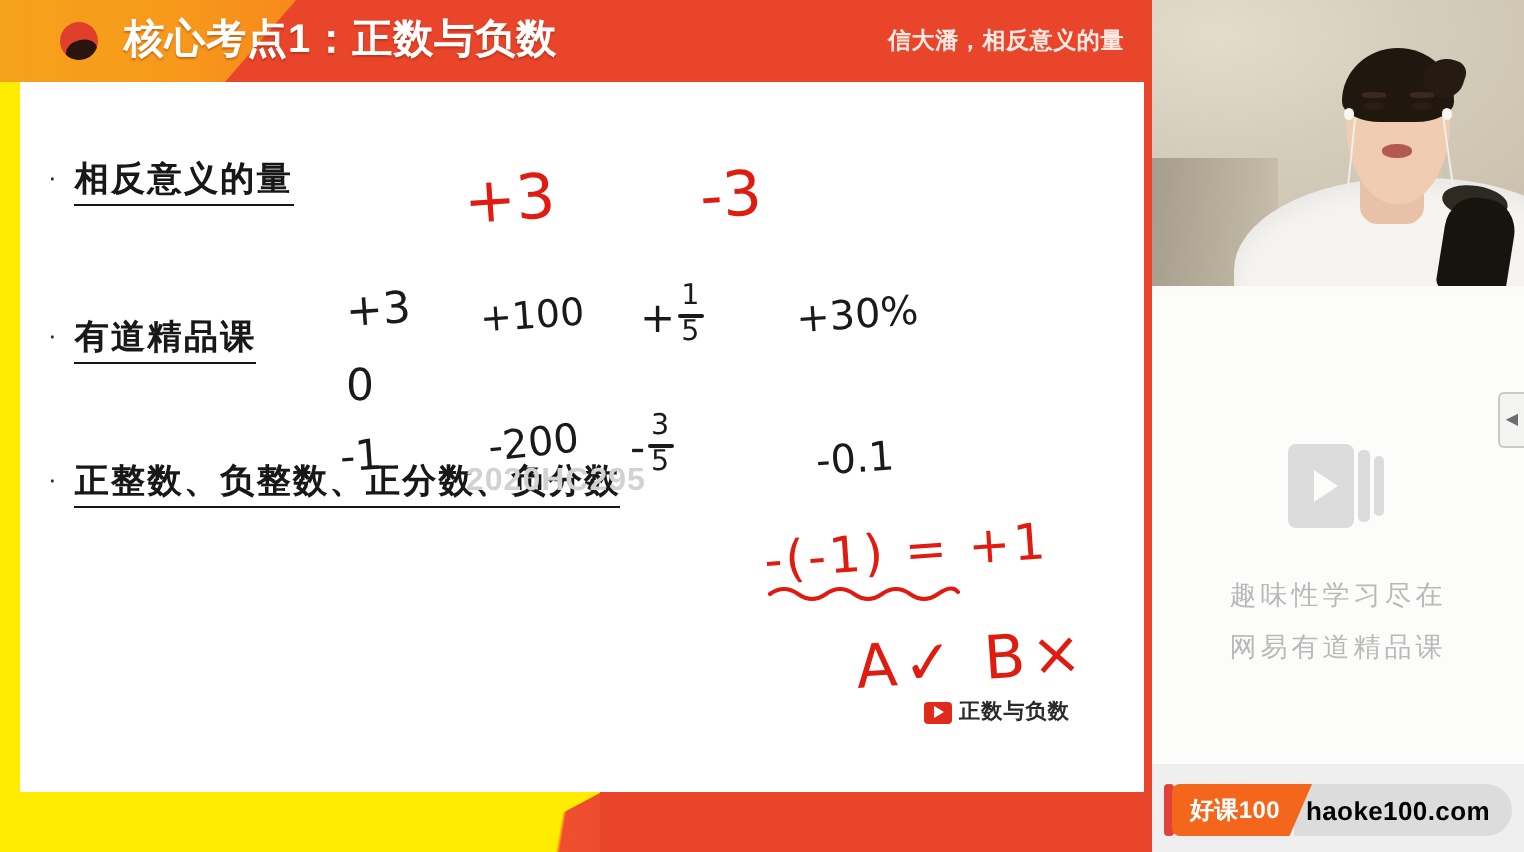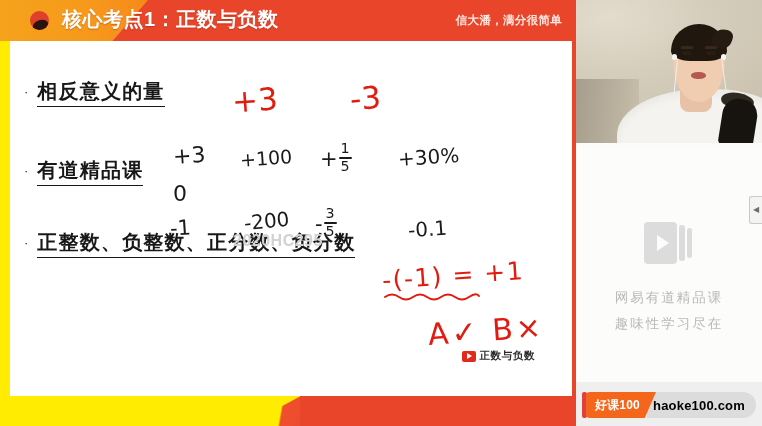--- a/index.html
+++ b/index.html
@@ -119,21 +119,21 @@
     gap: 9px;
     white-space: nowrap;
   }
   .bullet-dot {
     font-size: 13px;
     color: #1b1b1b;
     line-height: 1;
     transform: translateY(-2px);
   }
   .bullet-text {
-    font-size: 20px;
+    font-size: 17px;
     font-weight: bold;
     color: #181818;
     letter-spacing: 1.2px;
   }
   .bullet-text.underlined {
     border-bottom: 1.6px solid #181818;
     padding-bottom: 1px;
   }
   #bullet-1 { left: 14px; top: 37px; }
   #bullet-2 { left: 14px; top: 116px; }
@@ -476,21 +476,21 @@
 
     <div class="frame-yellow-left"></div>
     <div class="frame-yellow-bottom"></div>
     <div class="frame-bottom-slant"></div>
     <div class="frame-red-bottom"></div>
 
     <div class="header-bar">
       <div class="header-orange-wedge"></div>
       <div class="brand-logo"></div>
       <div class="header-title">核心考点1：正数与负数</div>
-      <div class="header-tagline">信大潘，满分很简单</div>
+      <div class="header-tagline">信大潘，相反意义的量</div>
     </div>
 
     <div class="slide-body">
 
       <div class="bullet-row" id="bullet-1">
         <span class="bullet-dot">·</span>
         <span class="bullet-text underlined">相反意义的量</span>
       </div>
 
       <div class="bullet-row" id="bullet-2">
@@ -581,22 +581,22 @@
     </div>
 
     <div class="promo-tile">
       <svg class="promo-icon" viewBox="0 0 52 48">
         <rect x="1" y="3" width="33" height="42" rx="4" fill="#dcdcdc"></rect>
         <rect x="36" y="6" width="6" height="36" rx="2.5" fill="#dcdcdc"></rect>
         <rect x="44" y="9" width="5" height="30" rx="2.5" fill="#dcdcdc"></rect>
         <path d="M14 16 L26 24 L14 32 Z" fill="#fcfcfb"></path>
       </svg>
       <div class="promo-text">
+        <div>趣味性学习尽在</div>
         <div>网易有道精品课</div>
-        <div>趣味性学习尽在</div>
       </div>
     </div>
 
     <div class="right-bottom-strip"></div>
 
     <div class="collapse-handle">
       <span class="arrow">◀</span>
     </div>
   </div>
 

